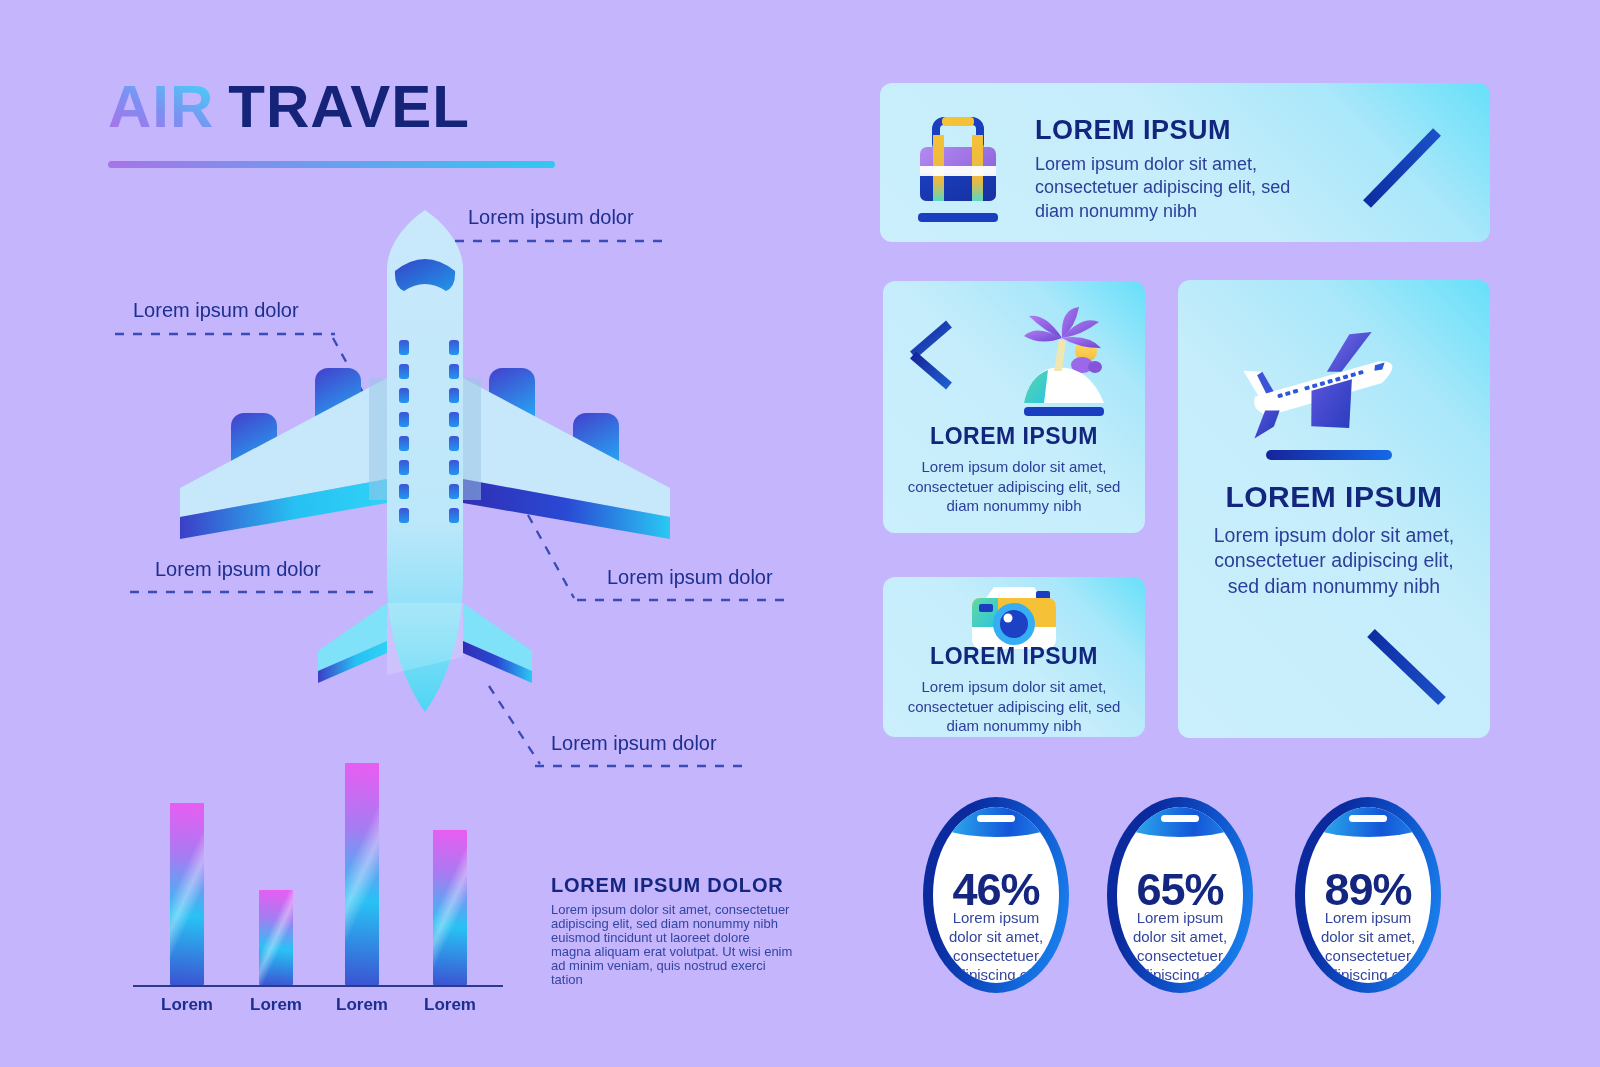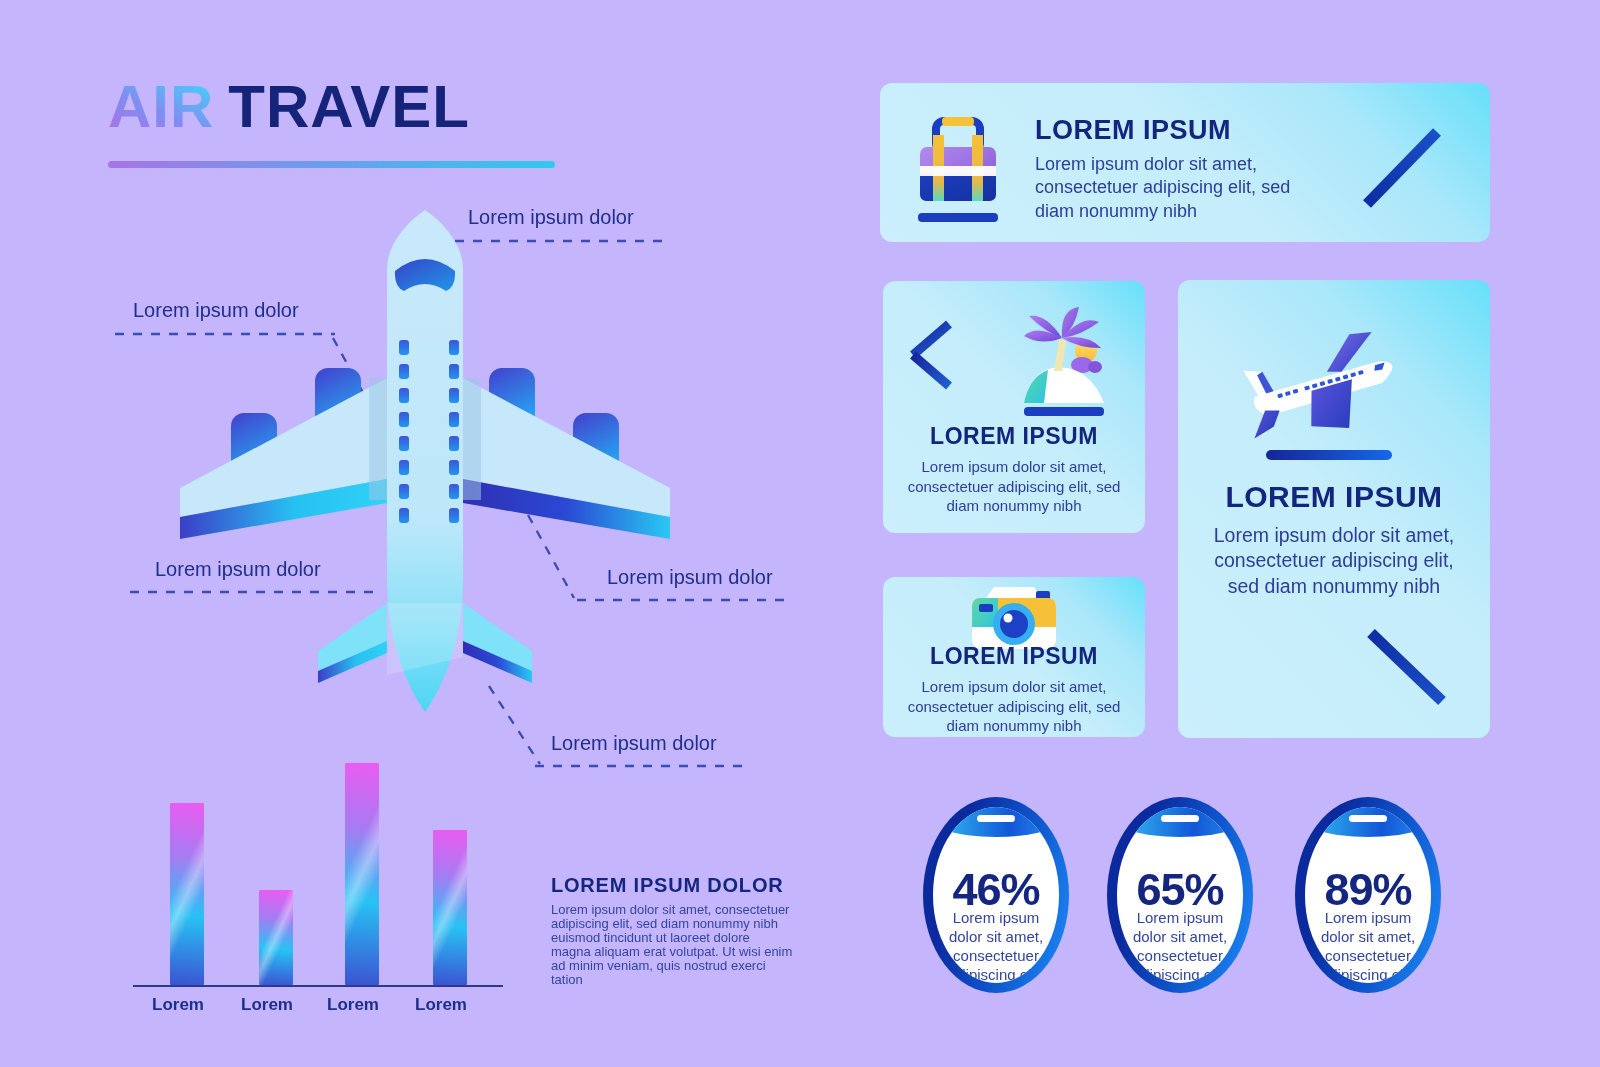--- a/index.html
+++ b/index.html
@@ -15,21 +15,21 @@
 
   
   .callout{position:absolute;font-size:20px;font-weight:500;color:#1e2f8e;white-space:nowrap;}
 
   
   .chart{position:absolute;left:133px;top:763px;width:372px;height:250px;}
   .chart .axis{position:absolute;left:0;top:222px;width:370px;height:2px;background:#2b3a8e;}
   .bar{position:absolute;bottom:28px;width:34px;border-radius:1px;
     background:linear-gradient(115deg,rgba(255,255,255,0) 38%,rgba(255,255,255,.38) 50%,rgba(255,255,255,0) 62%),
                linear-gradient(185deg,#ea5cf2 0%,#a57cf2 30%,#28c2f4 62%,#3b53d2 100%);}
-  .bar-label{position:absolute;top:232px;width:70px;font-size:17px;font-weight:600;color:#1c2f8f;}
+  .bar-label{position:absolute;top:232px;width:70px;text-align:center;font-size:17px;font-weight:600;color:#1c2f8f;}
 
   
   .intro-heading{position:absolute;left:551px;top:874px;font-size:20px;font-weight:800;letter-spacing:.8px;color:#14267f;}
   .intro-body{position:absolute;left:551px;top:903px;width:242px;font-size:13px;line-height:1.07;color:#33459f;}
 
   
   .card{position:absolute;border-radius:12px;
     background:linear-gradient(225deg,#66e0f9 0%,#a9e7fa 22%,#c5edfb 48%,#cbeffc 100%);}
   .card-heading{position:absolute;font-weight:800;letter-spacing:.5px;color:#13257d;}
   .card-body{position:absolute;color:#2c3e9a;}

